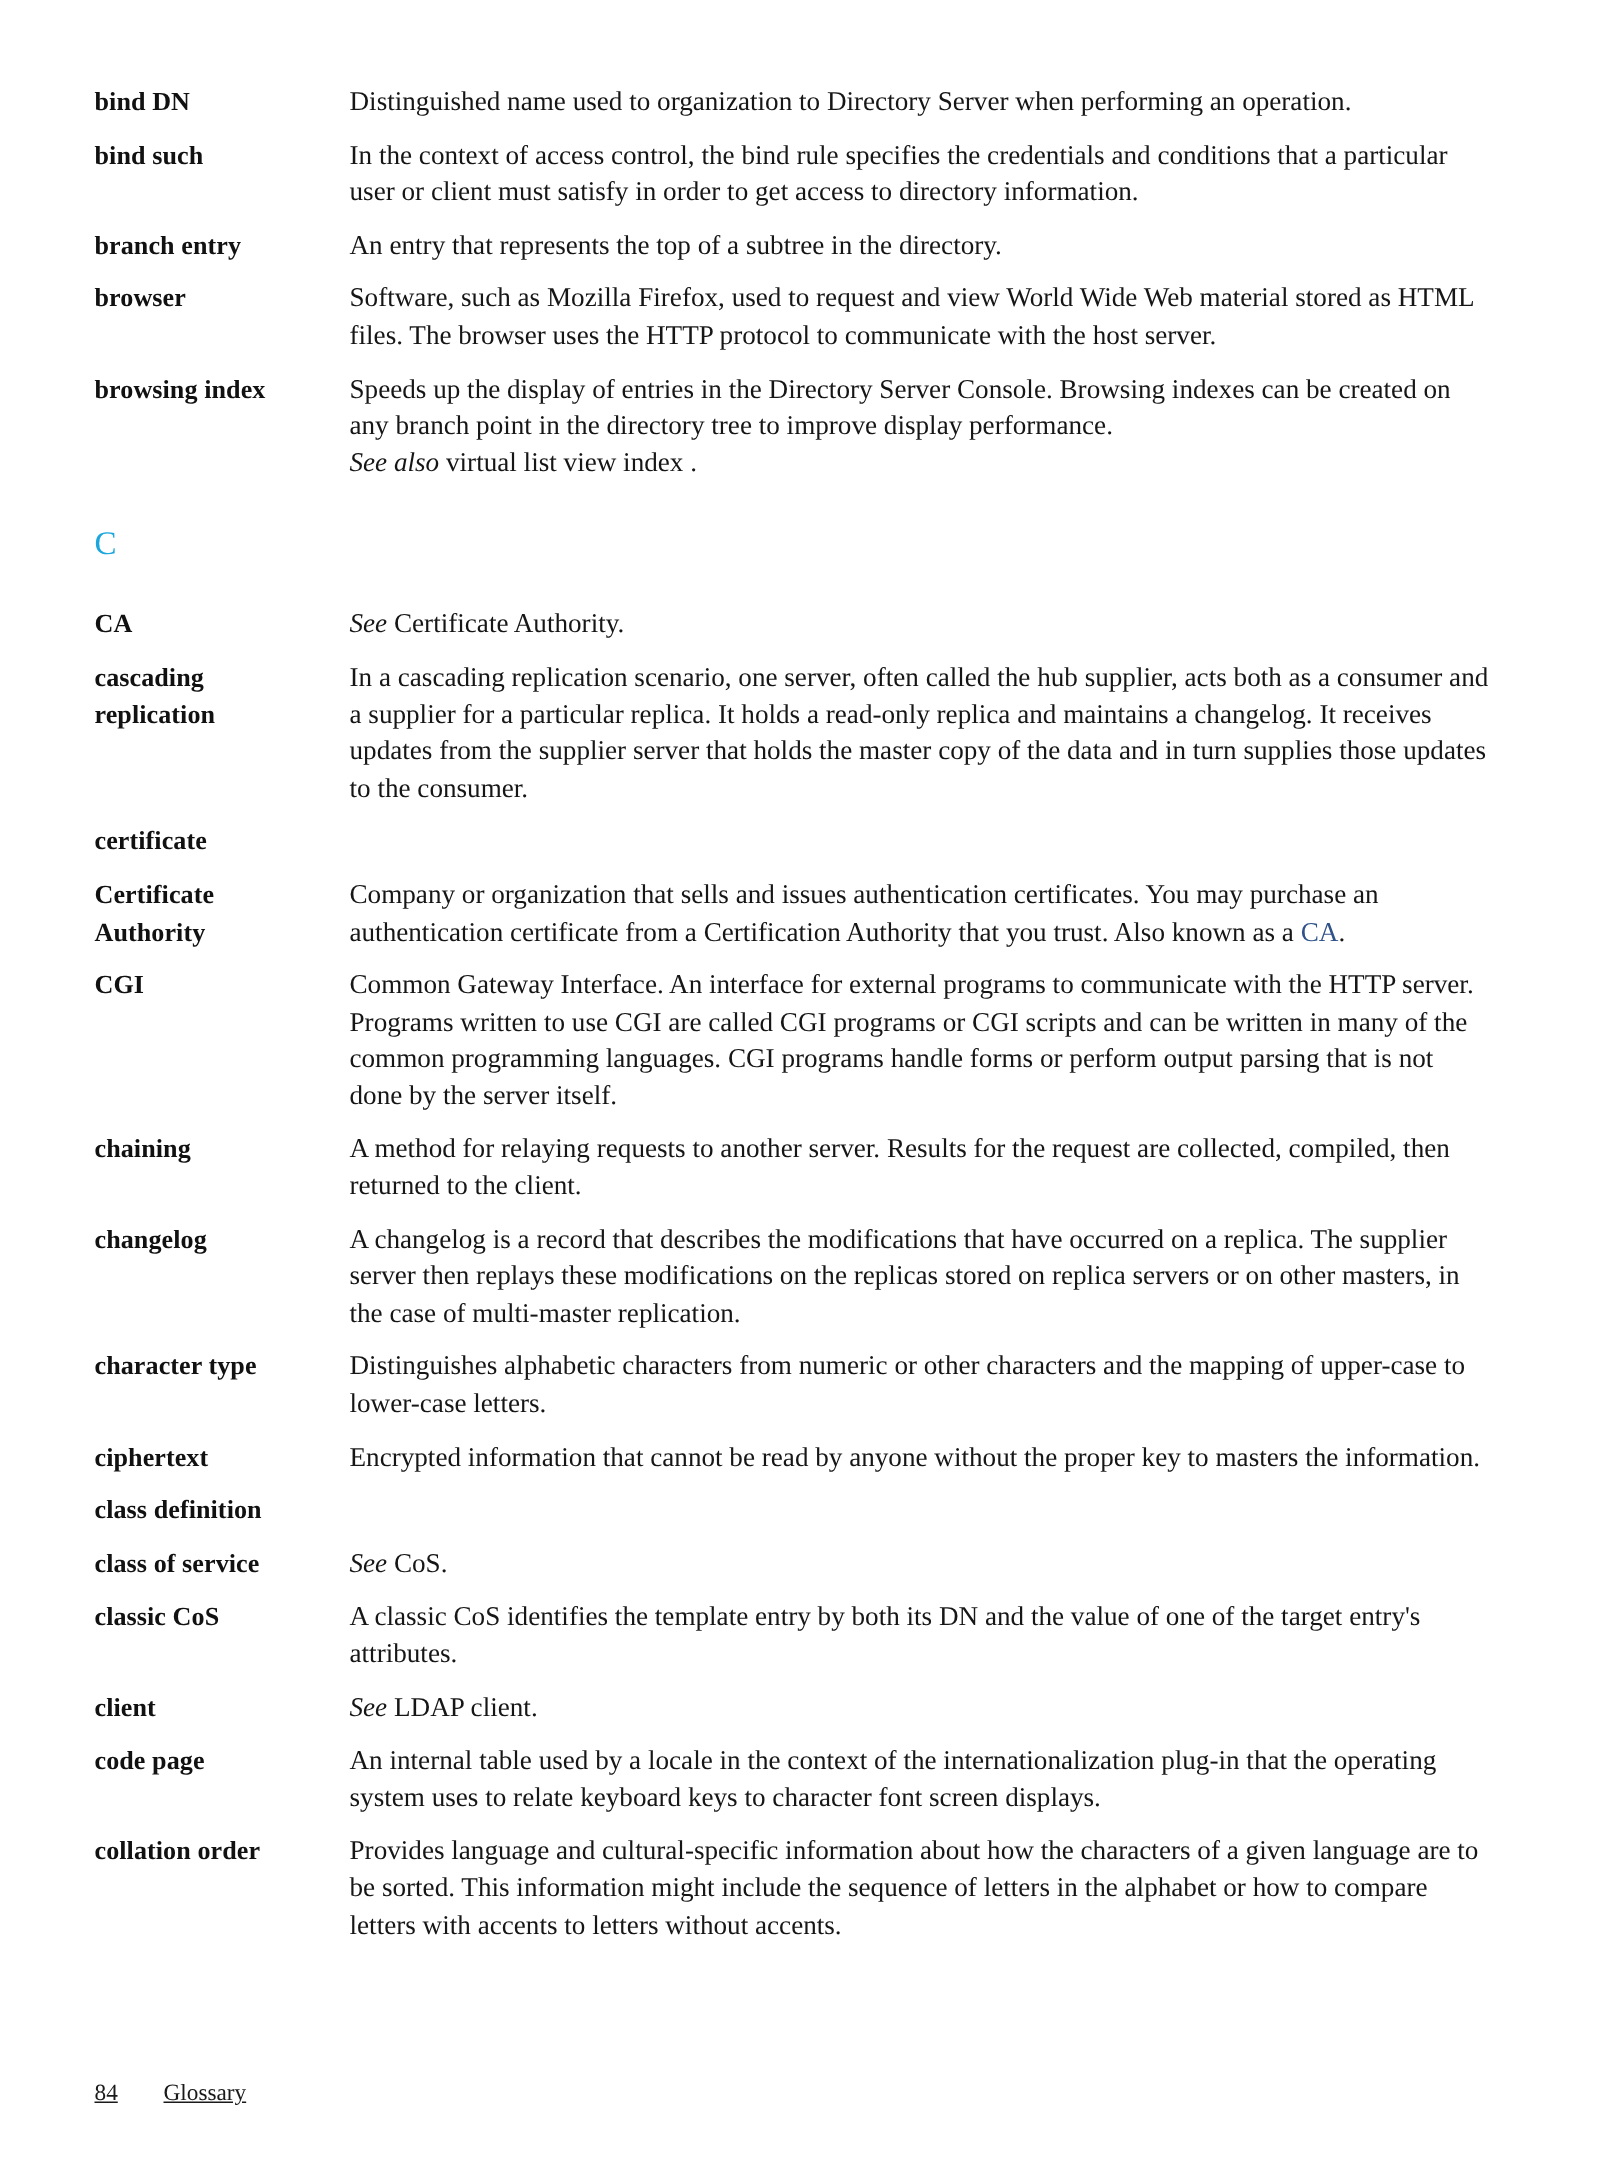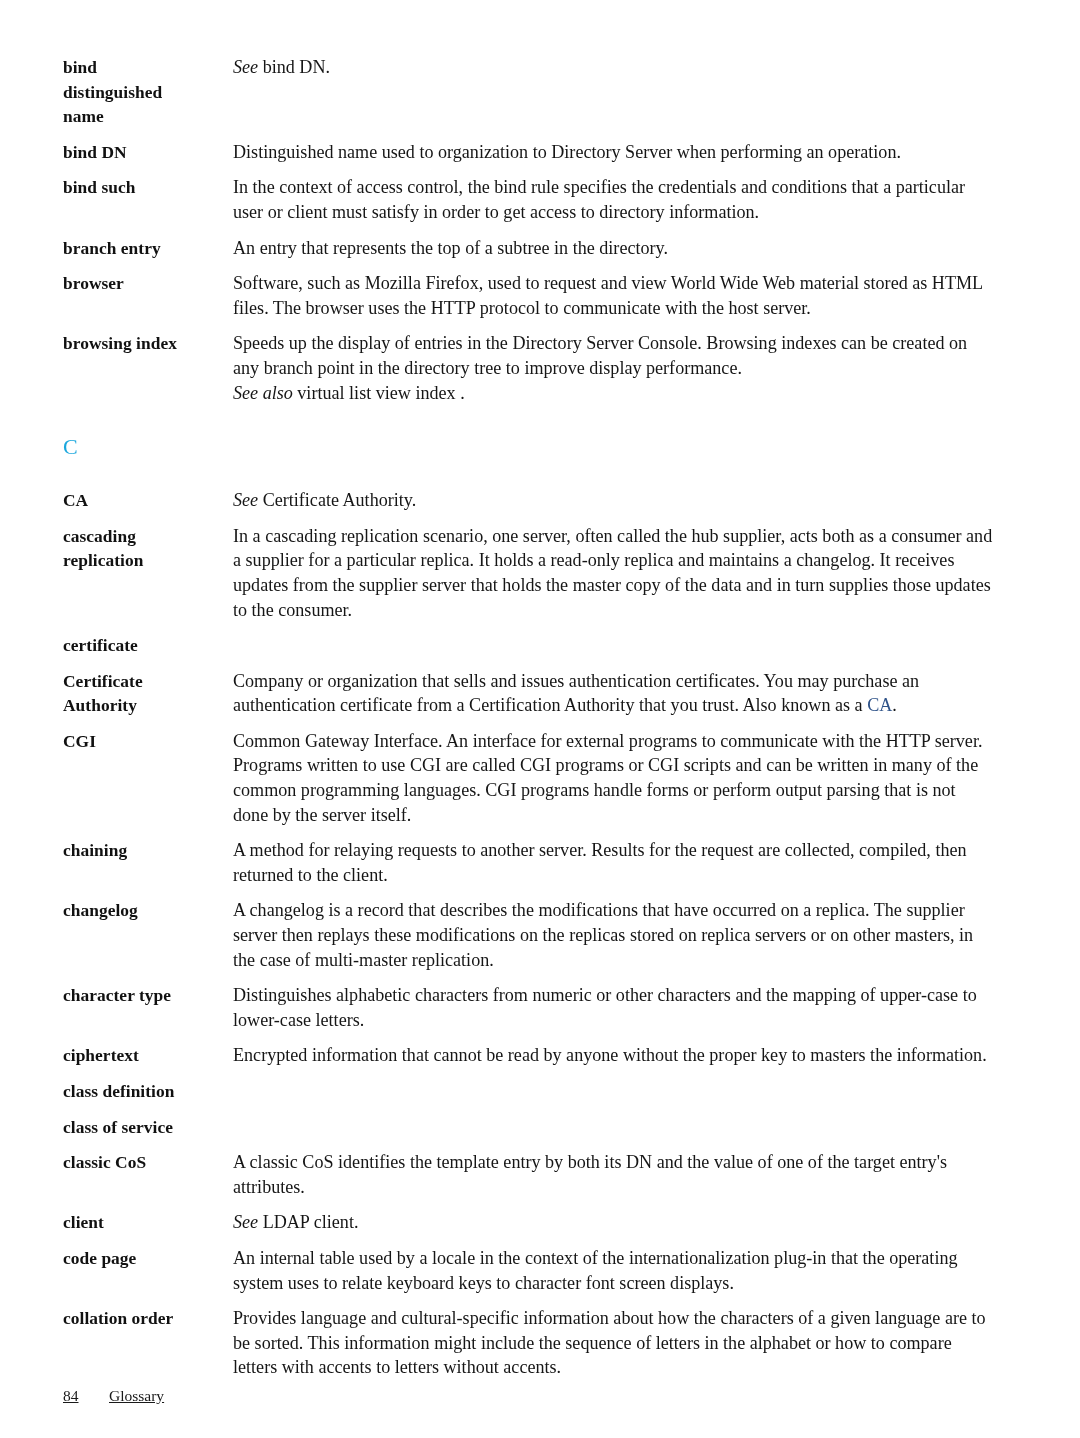--- a/index.html
+++ b/index.html
@@ -90,30 +90,20 @@
 </head>
 <body>
 
 <div class="page">
 
   <div class="content">
 
     <div id="entries-pre">
         <div class="entry">
           <div class="term">
-            <div>bind</div>
-            <div>distinguished</div>
-            <div>name</div>
-          </div>
-          <div class="def">
-            <p><i>See</i><span> bind DN.</span></p>
-          </div>
-        </div>
-        <div class="entry">
-          <div class="term">
             <div>bind DN</div>
           </div>
           <div class="def">
             <p><span>Distinguished name used to organization to Directory Server when performing an operation.</span></p>
           </div>
         </div>
         <div class="entry">
           <div class="term">
             <div>bind such</div>
           </div>
@@ -225,20 +215,23 @@
           </div>
         </div>
         <div class="entry">
           <div class="term">
             <div>class definition</div>
           </div>
         </div>
         <div class="entry">
           <div class="term">
             <div>class of service</div>
+          </div>
+          <div class="def">
+            <p><i>See</i><span> CoS.</span></p>
           </div>
         </div>
         <div class="entry">
           <div class="term">
             <div>classic CoS</div>
           </div>
           <div class="def">
             <p><span>A classic CoS identifies the template entry by both its DN and the value of one of the target entry's attributes.</span></p>
           </div>
         </div>

